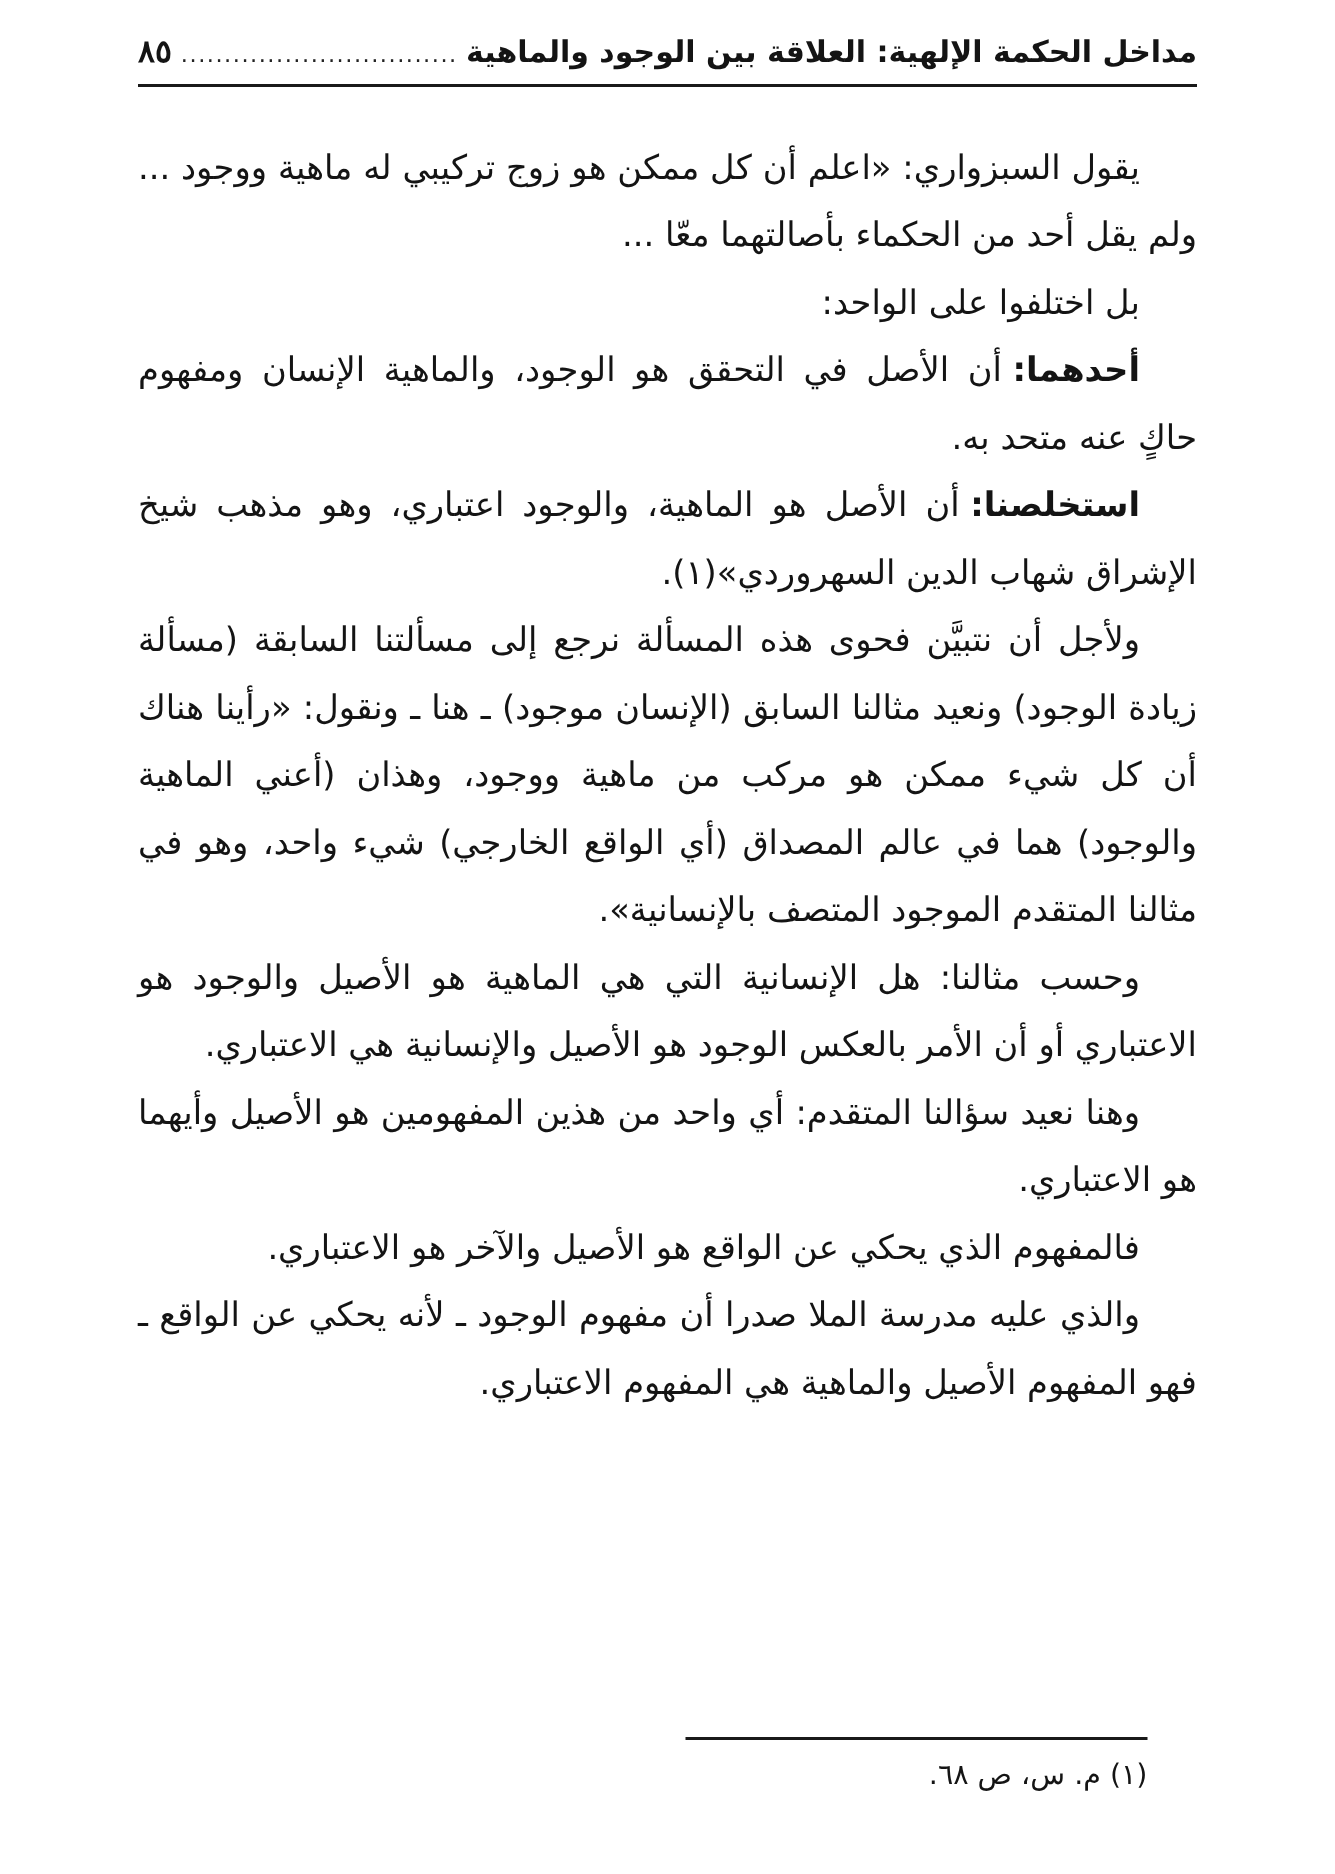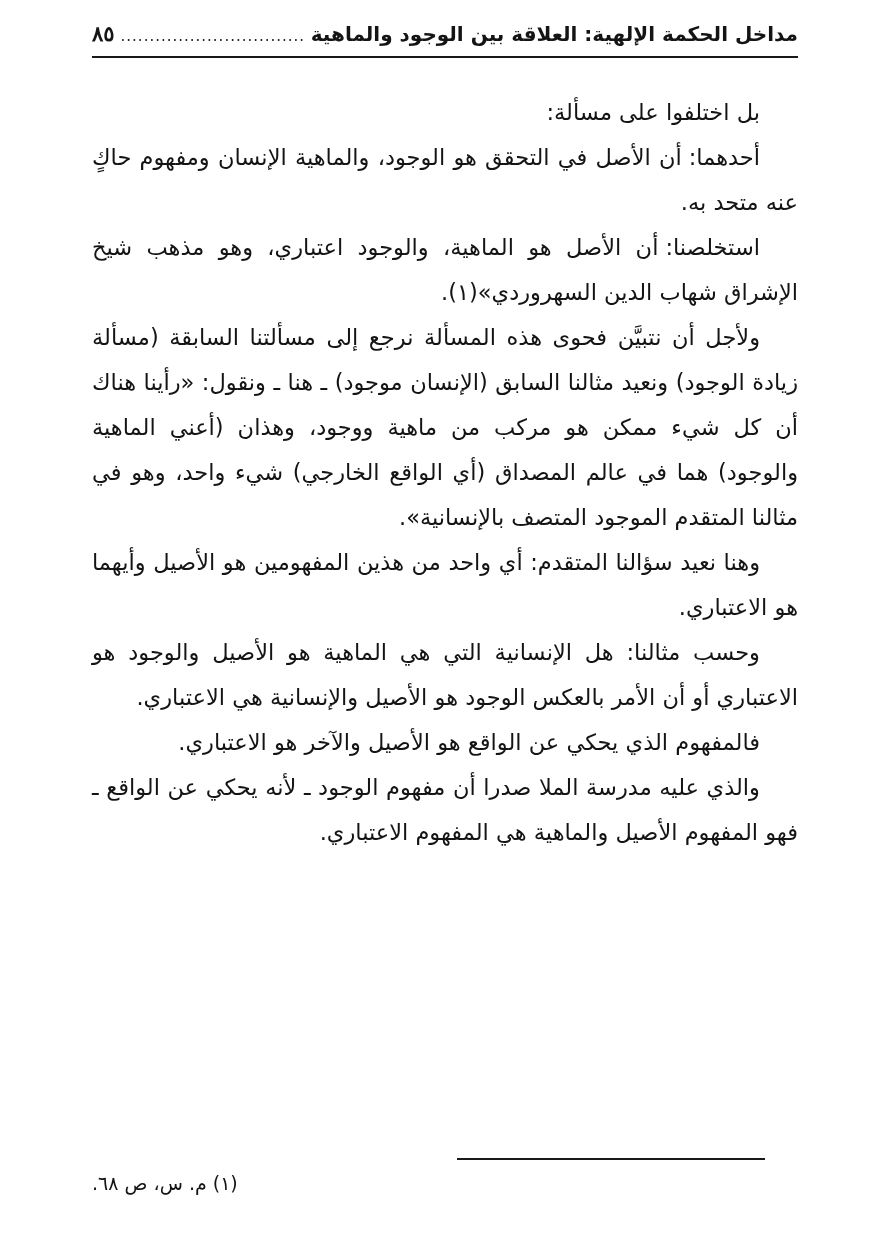--- a/index.html
+++ b/index.html
@@ -46,72 +46,75 @@
   }
   
   .bodytext { margin-top: 32px; }
   .bodytext p {
     margin: 0;
     font-size: 22.5px;
     line-height: 45px;
     text-align: justify;
     text-indent: 38px;
   }
-  .lead { font-weight: normal; margin-inline-end: 7px; }
+  .lead { font-weight: bold; margin-inline-end: 7px; }
   .lead:empty { margin: 0; display: none; }
   
   .footer {
     position: absolute;
     bottom: 55px;
     right: 92px;
     left: 92px;
   }
   .fn-rule {
     width: 308px;
     border-top: 2px solid #191919;
     margin-left: auto;   
     margin-right: 33px;
   }
   .fn-text {
     margin-top: 12px;
     margin-right: 33px;
-    text-align: left;
+    text-align: right;
     font-size: 19px;
   }
 </style>
 </head>
 <body>
 
 <div class="page">
 
   <header class="header">
     <span class="title">مداخل الحكمة الإلهية: العلاقة بين الوجود والماهية</span>
     <span class="leader">........................................................................................................</span>
     <span class="pagenum">٨٥</span>
   </header>
   <div class="rule"></div>
 
   <main class="bodytext">
     <p>
-      <span>بل اختلفوا على مسألة:</span>
+      <span>يقول السبزواري: «اعلم أن كل ممكن هو زوج تركيبي له ماهية ووجود ... ولم يقل أحد من الحكماء بأصالتهما معّا ...</span>
+    </p>
+    <p>
+      <span>بل اختلفوا على الواحد:</span>
     </p>
     <p>
       <span class="lead">أحدهما:</span><span>أن الأصل في التحقق هو الوجود، والماهية الإنسان ومفهوم حاكٍ عنه متحد به.</span>
     </p>
     <p>
       <span class="lead">استخلصنا:</span><span>أن الأصل هو الماهية، والوجود اعتباري، وهو مذهب شيخ الإشراق شهاب الدين السهروردي»(١).</span>
     </p>
     <p>
       <span>ولأجل أن نتبيَّن فحوى هذه المسألة نرجع إلى مسألتنا السابقة (مسألة زيادة الوجود) ونعيد مثالنا السابق (الإنسان موجود) ـ هنا ـ ونقول: «رأينا هناك أن كل شيء ممكن هو مركب من ماهية ووجود، وهذان (أعني الماهية والوجود) هما في عالم المصداق (أي الواقع الخارجي) شيء واحد، وهو في مثالنا المتقدم الموجود المتصف بالإنسانية».</span>
     </p>
     <p>
-      <span>وهنا نعيد سؤالنا المتقدم: أي واحد من هذين المفهومين هو الأصيل وأيهما هو الاعتباري.</span>
+      <span>وحسب مثالنا: هل الإنسانية التي هي الماهية هو الأصيل والوجود هو الاعتباري أو أن الأمر بالعكس الوجود هو الأصيل والإنسانية هي الاعتباري.</span>
     </p>
     <p>
-      <span>وحسب مثالنا: هل الإنسانية التي هي الماهية هو الأصيل والوجود هو الاعتباري أو أن الأمر بالعكس الوجود هو الأصيل والإنسانية هي الاعتباري.</span>
+      <span>وهنا نعيد سؤالنا المتقدم: أي واحد من هذين المفهومين هو الأصيل وأيهما هو الاعتباري.</span>
     </p>
     <p>
       <span>فالمفهوم الذي يحكي عن الواقع هو الأصيل والآخر هو الاعتباري.</span>
     </p>
     <p>
       <span>والذي عليه مدرسة الملا صدرا أن مفهوم الوجود ـ لأنه يحكي عن الواقع ـ فهو المفهوم الأصيل والماهية هي المفهوم الاعتباري.</span>
     </p>
   </main>
 
   <footer class="footer">

